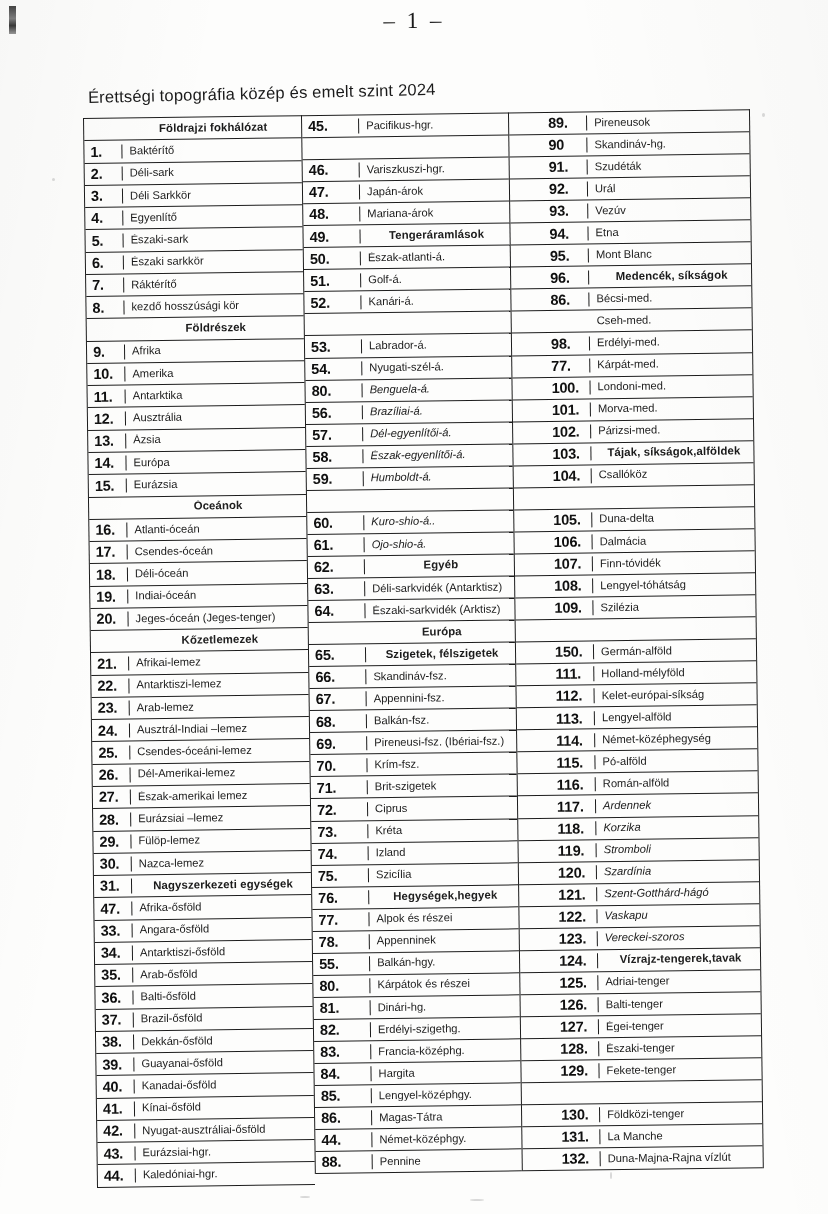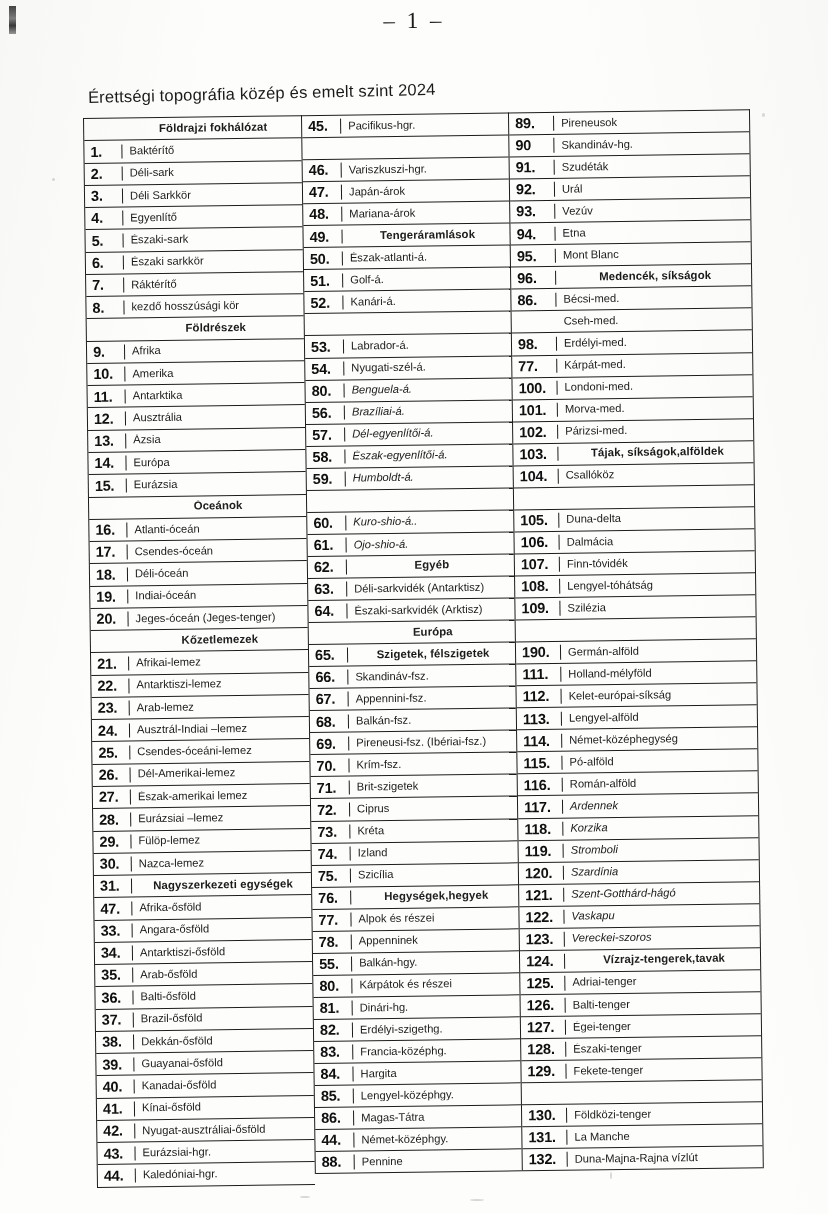--- a/index.html
+++ b/index.html
@@ -90,22 +90,22 @@
     border-right:1.3px solid #1d1d1d;
     text-align:left;
     padding-left:6px;
     font-size:14.5px;
     font-weight:700;
     color:#111;
     letter-spacing:-.2px;
     line-height:1;
   }
   .col-1 .num { width:38px; }
-  .col-2 .num { width:39px; }
-  .col-3 .num { width:45px; }
+  .col-2 .num { width:57px; }
+  .col-3 .num { width:45px;margin-left:33px; }
 
   .lbl {
     flex:1 1 auto;
     padding-left:7px;
     padding-right:4px;
     font-size:11.2px;
     line-height:1.05;
     color:#1a1a1a;
     white-space:nowrap;
     overflow:hidden;
@@ -619,21 +619,21 @@
         </div>
         <div class="row">
           <div class="num">109.</div>
           <div class="lbl">Szilézia</div>
         </div>
         <div class="row">
           <div class="num"></div>
           <div class="lbl empty"></div>
         </div>
         <div class="row">
-          <div class="num">190.</div>
+          <div class="num">150.</div>
           <div class="lbl">Germán-alföld</div>
         </div>
         <div class="row">
           <div class="num">111.</div>
           <div class="lbl">Holland-mélyföld</div>
         </div>
         <div class="row">
           <div class="num">112.</div>
           <div class="lbl">Kelet-európai-síkság</div>
         </div>

